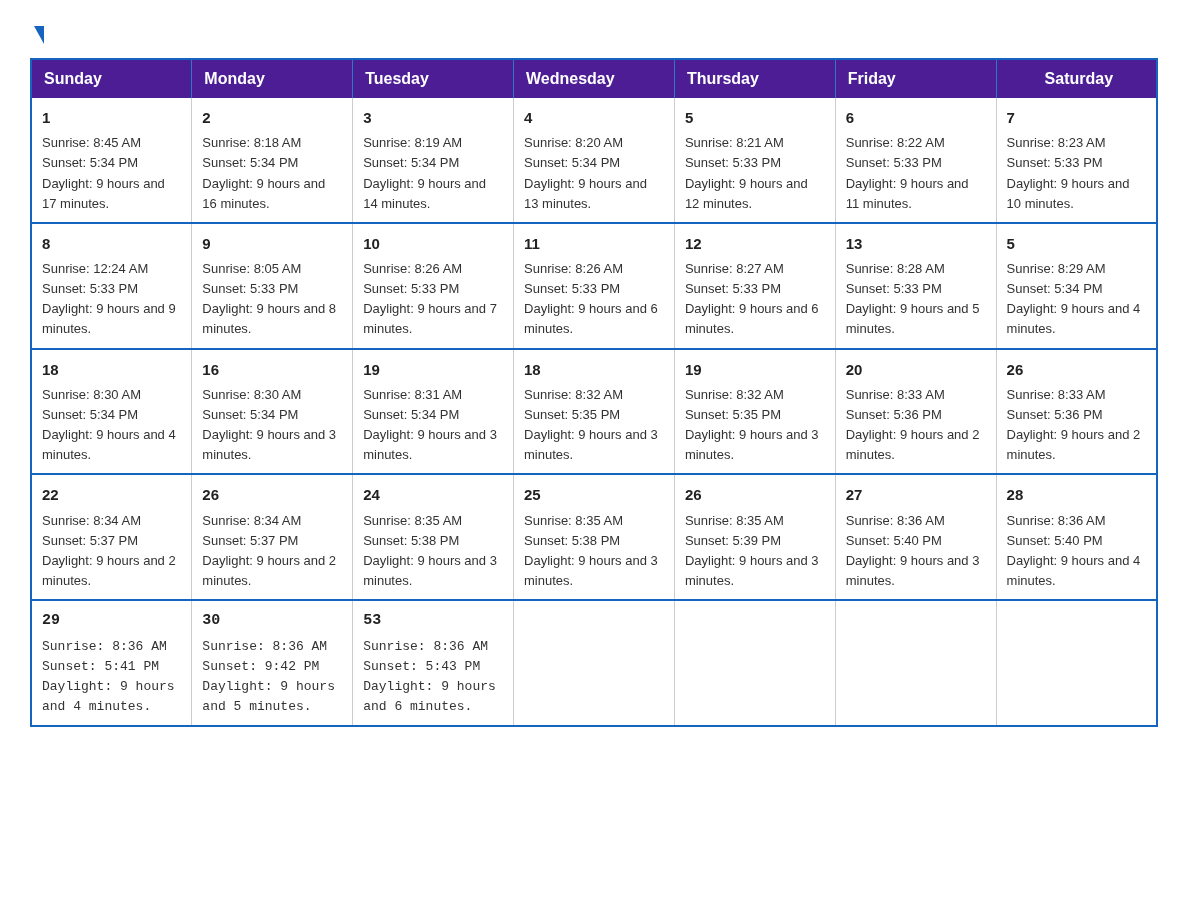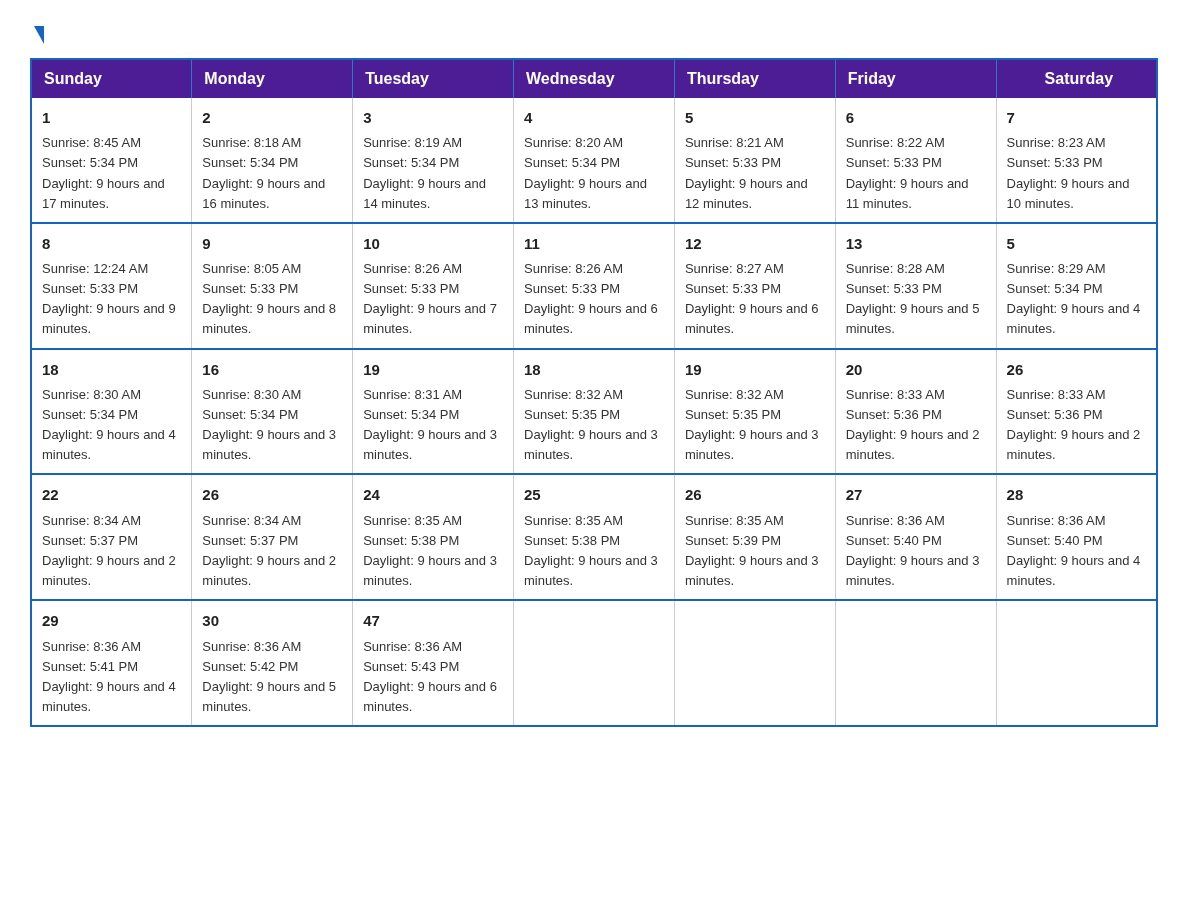--- a/index.html
+++ b/index.html
@@ -56,21 +56,21 @@
       padding: 8px 10px;
       border-right: 1px solid #ccc;
       border-bottom: 2px solid #1565c0;
       width: 14.28%;
       min-height: 100px;
       font-size: 13px;
       color: #333;
       line-height: 1.55;
     }
     .calendar td:last-child { border-right: none; }
-    .calendar tr:last-child td { border-bottom: none; }
+    .calendar tr:last-child td { border-bottom: none; font-family: Liberation Mono, monospace; }
     .day-number {
       font-size: 15px;
       font-weight: 600;
       color: #222;
       display: block;
       margin-bottom: 4px;
     }
     .logo-line1 {
       display: flex;
       align-items: center;
@@ -144,21 +144,21 @@
         <td><span class="day-number">22</span><span>Sunrise: 8:34 AM</span><br><span>Sunset: 5:37 PM</span><br><span>Daylight: 9 hours and 2 minutes.</span></td>
         <td><span class="day-number">26</span><span>Sunrise: 8:34 AM</span><br><span>Sunset: 5:37 PM</span><br><span>Daylight: 9 hours and 2 minutes.</span></td>
         <td><span class="day-number">24</span><span>Sunrise: 8:35 AM</span><br><span>Sunset: 5:38 PM</span><br><span>Daylight: 9 hours and 3 minutes.</span></td>
         <td><span class="day-number">25</span><span>Sunrise: 8:35 AM</span><br><span>Sunset: 5:38 PM</span><br><span>Daylight: 9 hours and 3 minutes.</span></td>
         <td><span class="day-number">26</span><span>Sunrise: 8:35 AM</span><br><span>Sunset: 5:39 PM</span><br><span>Daylight: 9 hours and 3 minutes.</span></td>
         <td><span class="day-number">27</span><span>Sunrise: 8:36 AM</span><br><span>Sunset: 5:40 PM</span><br><span>Daylight: 9 hours and 3 minutes.</span></td>
         <td><span class="day-number">28</span><span>Sunrise: 8:36 AM</span><br><span>Sunset: 5:40 PM</span><br><span>Daylight: 9 hours and 4 minutes.</span></td>
       </tr>
       <tr>
         <td><span class="day-number">29</span><span>Sunrise: 8:36 AM</span><br><span>Sunset: 5:41 PM</span><br><span>Daylight: 9 hours and 4 minutes.</span></td>
-        <td><span class="day-number">30</span><span>Sunrise: 8:36 AM</span><br><span>Sunset: 5:42 PM</span><br><span>Daylight: 9 hours and 5 minutes.</span></td>
-        <td><span class="day-number">47</span><span>Sunrise: 8:36 AM</span><br><span>Sunset: 5:43 PM</span><br><span>Daylight: 9 hours and 6 minutes.</span></td>
+        <td><span class="day-number">30</span><span>Sunrise: 8:36 AM</span><br><span>Sunset: 9:42 PM</span><br><span>Daylight: 9 hours and 5 minutes.</span></td>
+        <td><span class="day-number">53</span><span>Sunrise: 8:36 AM</span><br><span>Sunset: 5:43 PM</span><br><span>Daylight: 9 hours and 6 minutes.</span></td>
         <td></td>
         <td></td>
         <td></td>
         <td></td>
       </tr>
     </tbody>
 </table>
 
 </body></html>

